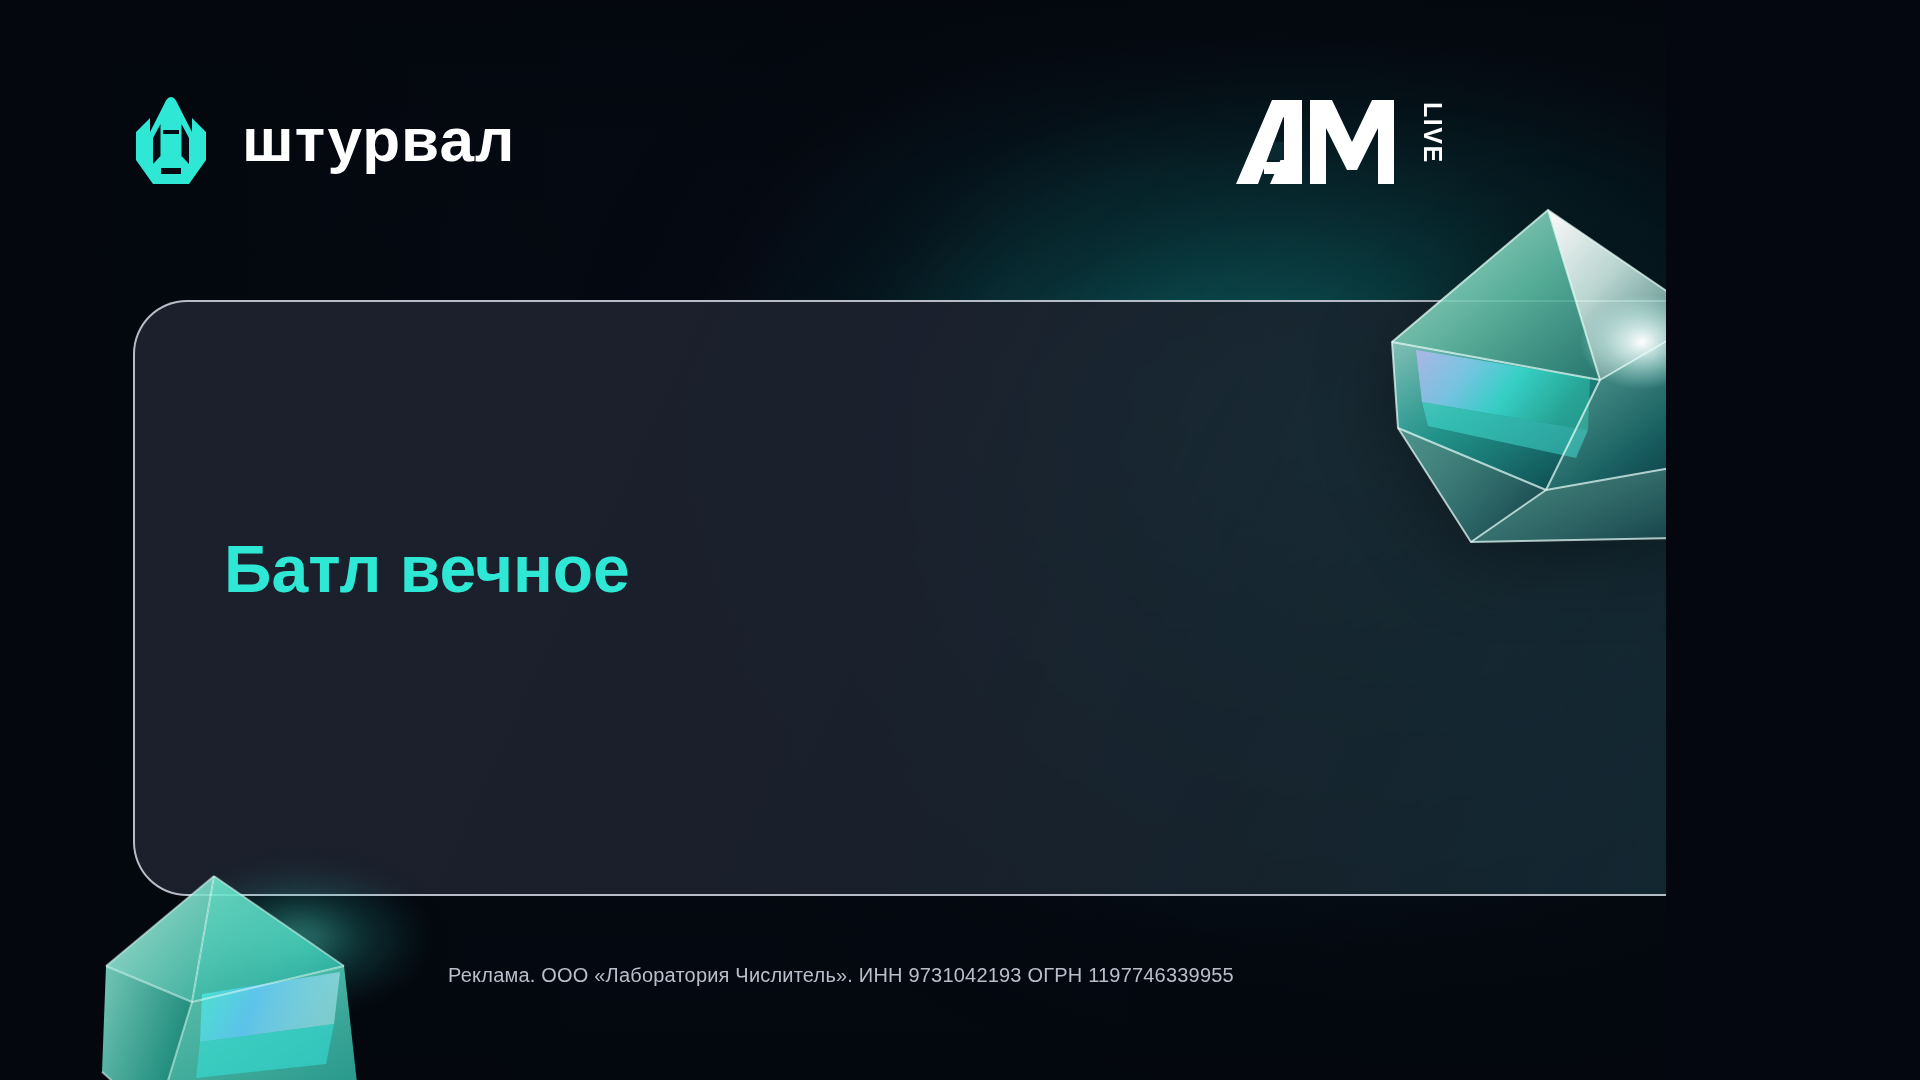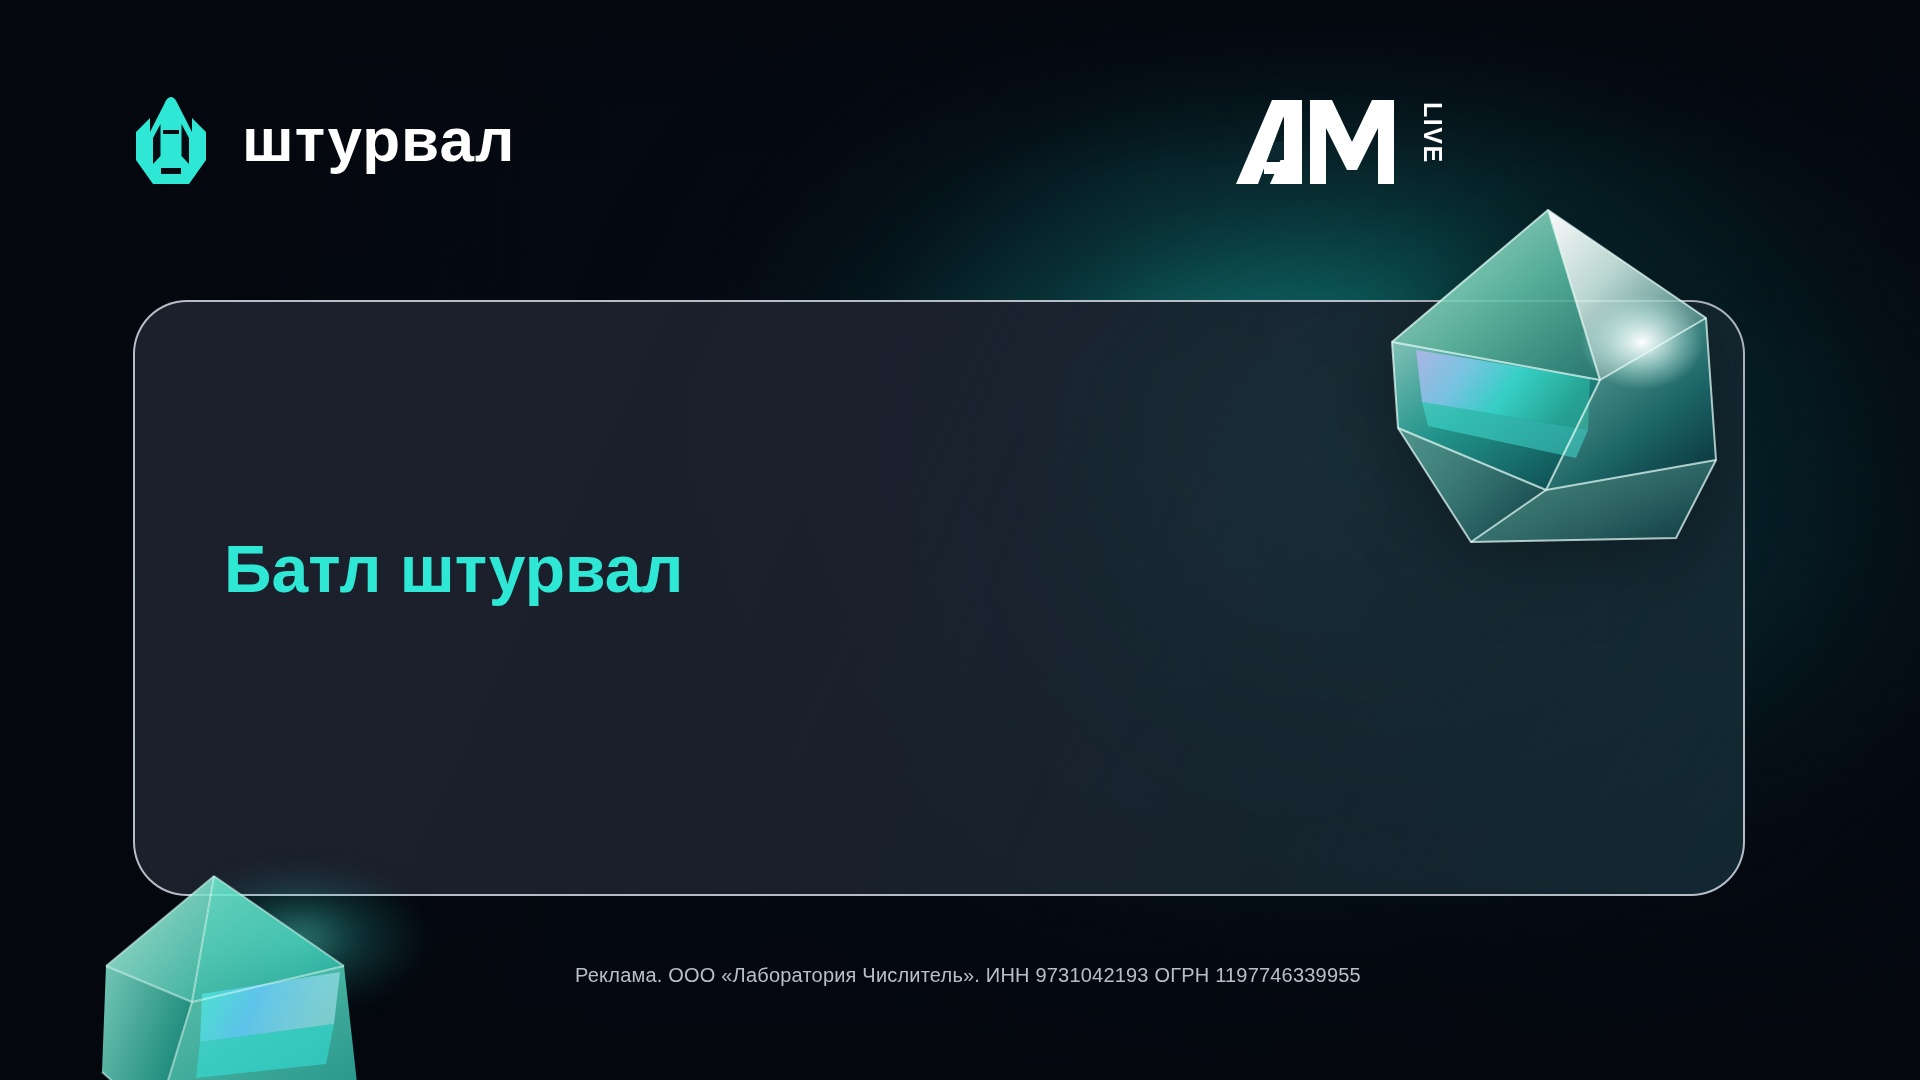--- a/index.html
+++ b/index.html
@@ -1,21 +1,21 @@
 <!DOCTYPE html>
 <html><head>
 <meta charset="utf-8">
 <title>Shturval AM LIVE Promo</title>
 <style>
   html,body{margin:0;padding:0;background:#04070f;}
   *{box-sizing:border-box;}
 
   .stage{
     position:relative;
-    width:1920px;height:1080px;
+    width:1666px;height:1080px;
     overflow:hidden;
     background:#c2410c;
     font-family:"Liberation Sans","DejaVu Sans",sans-serif;
   }
 
   
   .bg-base{
     position:absolute;inset:0;
     background:#050a13;
   }
@@ -198,21 +198,21 @@
           <text x="0" y="0" fill="#ffffff" font-family="'Liberation Sans',sans-serif" font-size="25" font-weight="700" letter-spacing="1.5">LIVE</text>
         </g>
       </svg>
     </span>
   </div>
 
   <div class="crystal-bl-glow"></div>
 
   <div class="card">
     <div class="card-inner">
-      <div class="kicker">Батл штурвал</div>
+      <div class="kicker">Батл вечное</div>
     </div>
   </div>
 
   <span class="crystal-tr">
     <svg width="420" height="370" viewBox="0 0 420 370" xmlns="http://www.w3.org/2000/svg" aria-hidden="true">
       <defs>
         <linearGradient id="f1" x1="0" y1="0" x2="1" y2="1">
           <stop offset="0%" stop-color="#bfeedd" stop-opacity="0.92"></stop>
           <stop offset="55%" stop-color="#63c4ab" stop-opacity="0.86"></stop>
           <stop offset="100%" stop-color="#2f8f84" stop-opacity="0.80"></stop>

